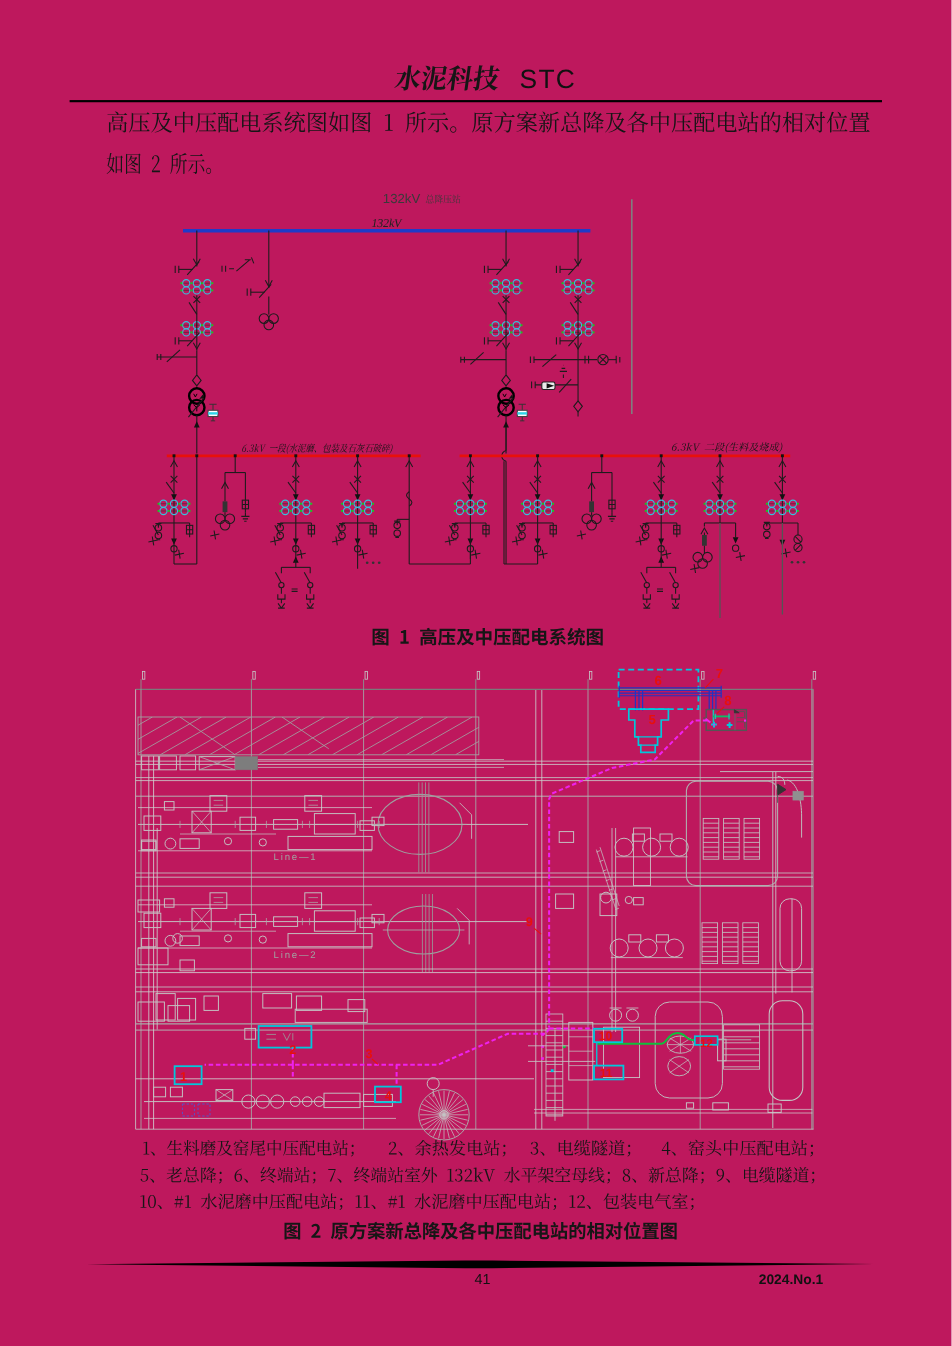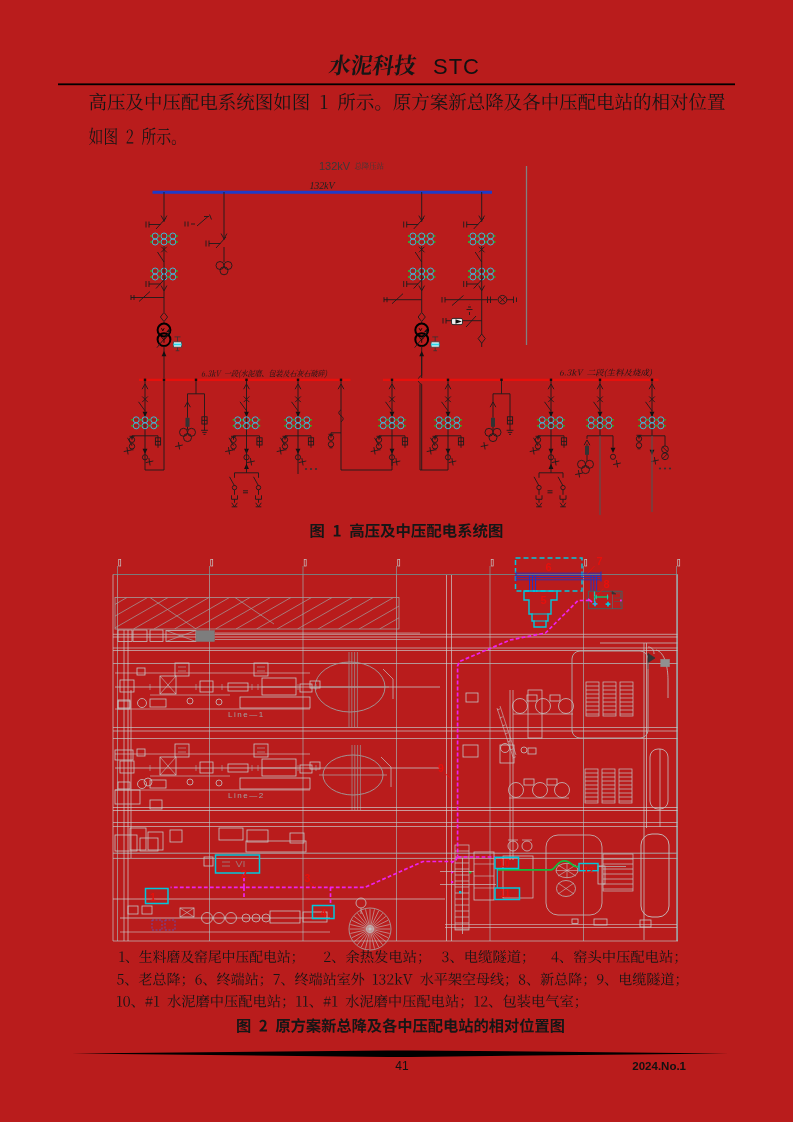--- a/index.html
+++ b/index.html
@@ -1,14 +1,14 @@
 <!DOCTYPE html>
 <html><head><meta charset="utf-8"><title>page</title><style>
 html,body{margin:0;padding:0;background:#fff;font-family:"Liberation Sans",sans-serif;}
-#pg{position:relative;width:793px;height:1122px;overflow:hidden;background:#b91c1c;}
+#pg{position:relative;width:793px;height:1122px;overflow:hidden;background:#be185d;}
 </style></head><body>
 <div id="pg">
 <svg width="793" height="1122" viewBox="0 0 793 1122">
 <defs>
         <path id="a23" d="M327 0H363L394 206H515V271H404L431 447H551V513H441L470 706H435L405 513H216L245 706H209L180 513H61V447H170L144 271H24V206H134L103 0H138L169 206H359ZM179 271 206 447H395L368 271Z"></path>
         <path id="a28" d="M163 302C163 489 202 620 335 803L316 819C164 664 92 503 92 302C92 102 164 -59 316 -215L335 -198C204 -16 163 116 163 302Z"></path>
         <path id="a29" d="M203 302C203 116 163 -15 30 -198L49 -215C200 -60 273 102 273 302C273 503 200 664 49 819L30 803C160 621 203 489 203 302Z"></path>
         <path id="a2e" d="M163 -15C198 -15 225 14 225 46C225 81 198 108 163 108C127 108 102 81 102 46C102 14 127 -15 163 -15Z"></path>
         <path id="a30" d="M278 -15C398 -15 509 94 509 366C509 634 398 743 278 743C158 743 47 634 47 366C47 94 158 -15 278 -15ZM278 16C203 16 130 100 130 366C130 628 203 711 278 711C352 711 426 628 426 366C426 100 352 16 278 16Z"></path>
         <path id="a31" d="M75 0 427 -1V27L298 42L296 230V569L300 727L285 738L70 683V653L214 677V230L212 42L75 28Z"></path>

